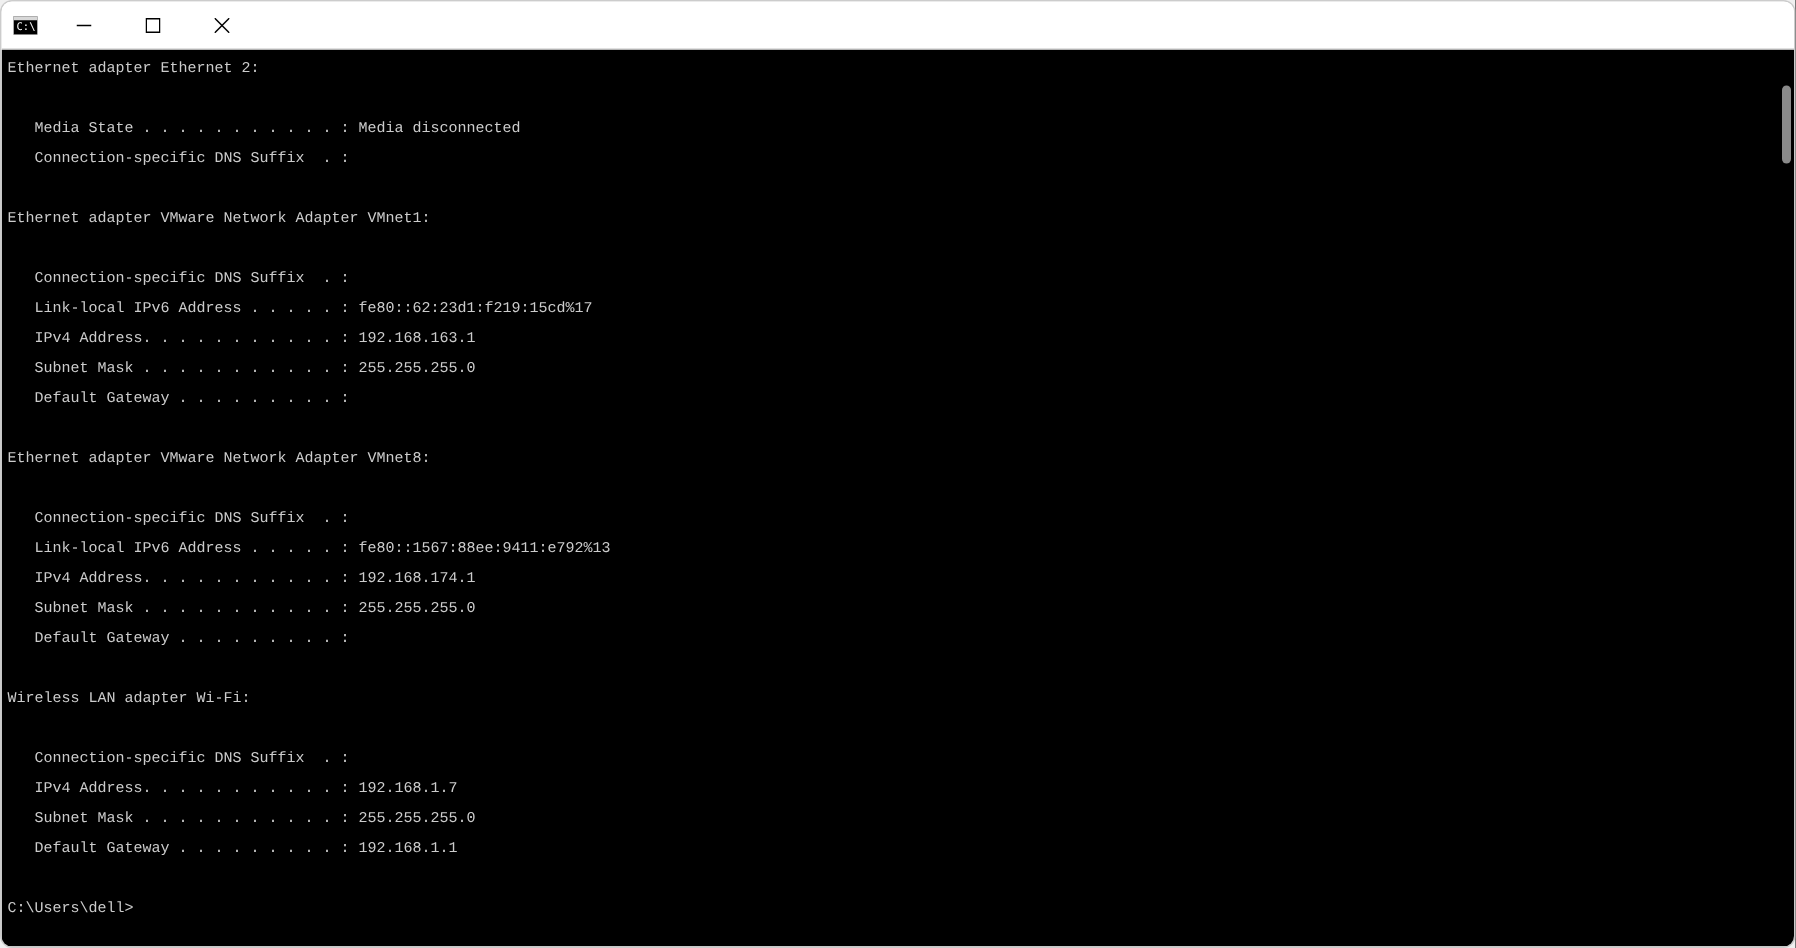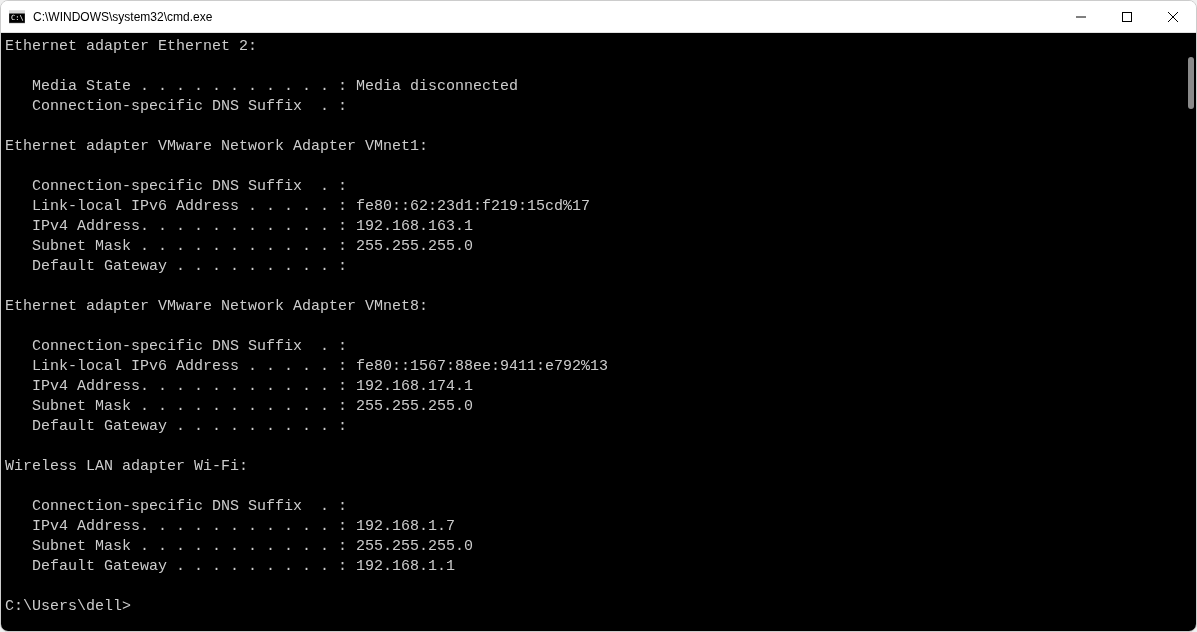--- a/index.html
+++ b/index.html
@@ -62,21 +62,21 @@
     .terminal-area {
       flex: 1;
       display: flex;
       overflow: hidden;
     }
     .terminal {
       flex: 1;
       background: #000000;
       color: #cccccc;
       font-family: 'Consolas', 'Courier New', monospace;
-      font-size: 15px;
+      font-size: 10px;
       line-height: 20px;
       padding: 4px 0 4px 4px;
       white-space: pre;
       overflow: hidden;
     }
     .scrollbar-track {
       width: 16px;
       background: #000000;
       position: relative;
       flex-shrink: 0;
@@ -96,21 +96,20 @@
 
 <div class="window">
   <div class="titlebar">
     <div class="titlebar-icon">
       <svg width="16" height="16" viewBox="0 0 16 16">
         <rect x="0" y="2" width="16" height="12" fill="#000000" stroke="#888888" stroke-width="0.5"></rect>
         <rect x="0" y="2" width="16" height="2.5" fill="#d8d8d8"></rect>
         <text x="2" y="11" font-family="monospace" font-size="7" fill="#ffffff">C:\</text>
       </svg>
     </div>
-    <div class="titlebar-title">C:\WINDOWS\system32\cmd.exe</div>
     <div class="window-controls">
       <div class="window-control">
         <svg width="10" height="10" viewBox="0 0 10 10">
           <line x1="0" y1="5" x2="10" y2="5" stroke="currentColor" stroke-width="1"></line>
         </svg>
       </div>
       <div class="window-control">
         <svg width="10" height="10" viewBox="0 0 10 10">
           <rect x="0.5" y="0.5" width="9" height="9" fill="none" stroke="currentColor" stroke-width="1"></rect>
         </svg>

